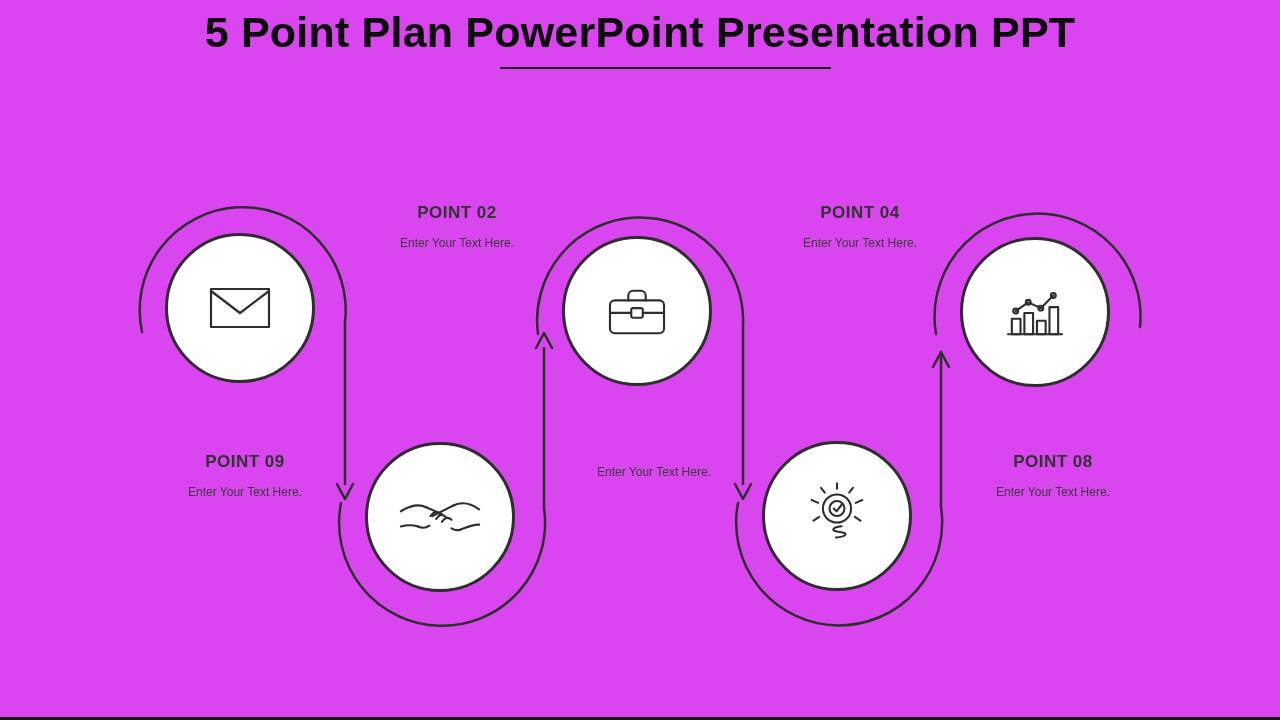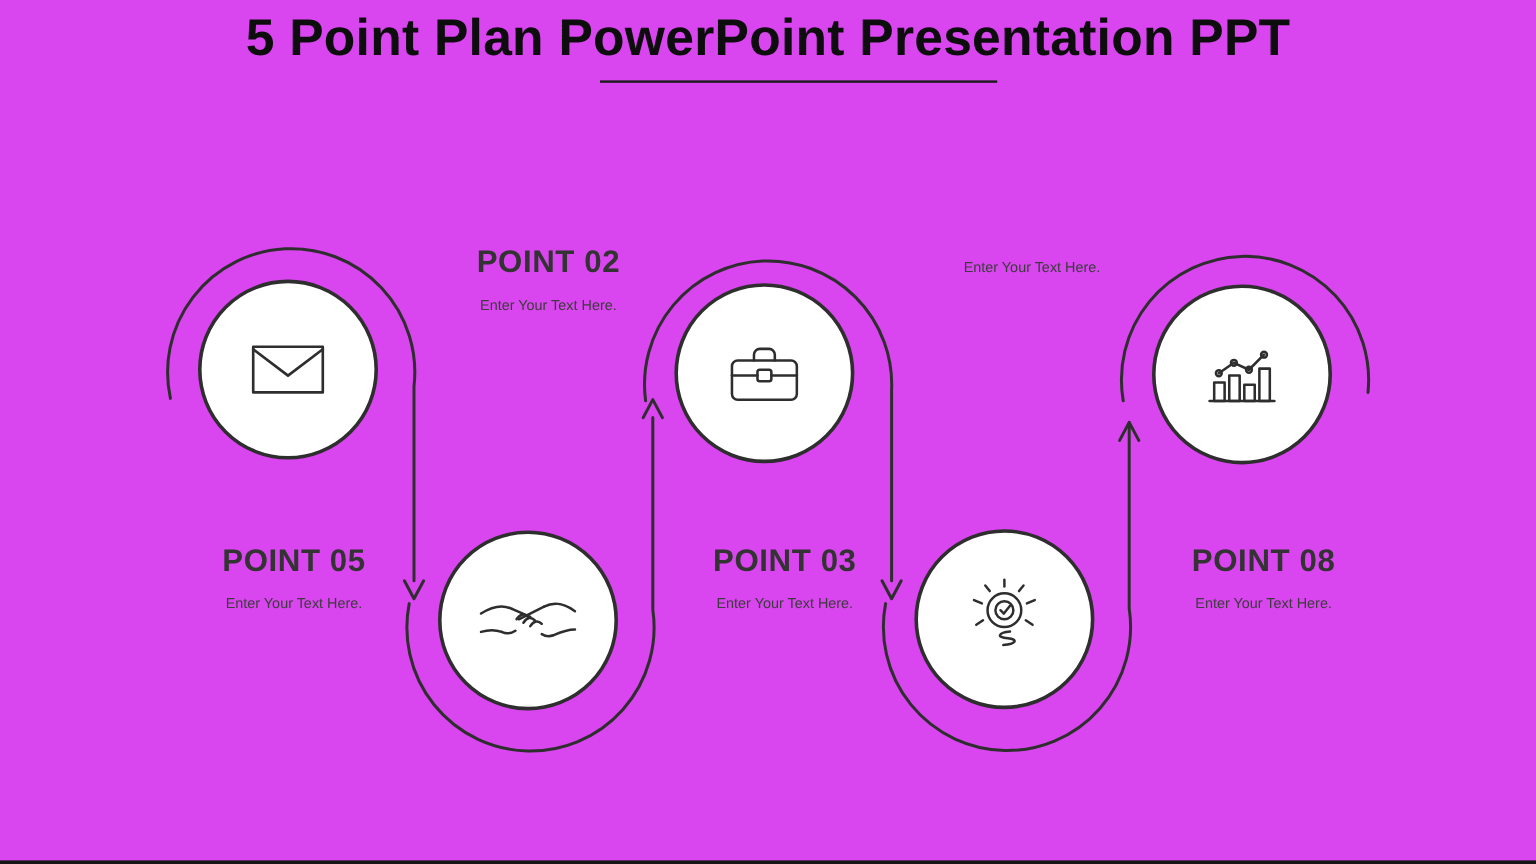--- a/index.html
+++ b/index.html
@@ -39,21 +39,21 @@
   .c4 { left:762px; top:441px; }
   .c5 { left:960px; top:237px; }
 
   .label-block { position:absolute; width:220px; text-align:center; }
   .b1 { left:135px; top:452px; }
   .b2 { left:347px; top:203px; }
   .b3 { left:544px; top:452px; }
   .b4 { left:750px; top:203px; }
   .b5 { left:943px; top:452px; }
 
-  .point-label { font-size:26px; font-weight:bold; color:#333333; letter-spacing:0.5px; }
+  .point-label { font-size:17px; font-weight:bold; color:#333333; letter-spacing:0.5px; }
   .point-sub   { margin-top:13px; font-size:12px; color:#3c3c3c; }
 
   .bottom-bar { position:absolute; bottom:0; left:0; width:100%; height:3px; background:#161616; }
 </style>
 </head>
 <body>
 
 <div class="slide">
 
   <h1 class="slide-title">5 Point Plan PowerPoint Presentation PPT</h1>
@@ -133,35 +133,35 @@
       <rect x="47" y="24" width="9" height="28"></rect>
       <path d="M12 28 L25 19 L38 25 L51 12"></path>
       <circle cx="12" cy="28" r="2.5"></circle>
       <circle cx="25" cy="19" r="2.5"></circle>
       <circle cx="38" cy="25" r="2.5"></circle>
       <circle cx="51" cy="12" r="2.5"></circle>
     </svg>
   </div>
 
   <div class="label-block b1">
-    <div class="point-label">POINT 05</div>
+    <div class="point-label">POINT 09</div>
     <div class="point-sub">Enter Your Text Here.</div>
   </div>
 
   <div class="label-block b2">
     <div class="point-label">POINT 02</div>
     <div class="point-sub">Enter Your Text Here.</div>
   </div>
 
   <div class="label-block b3">
-    <div class="point-label">POINT 03</div>
     <div class="point-sub">Enter Your Text Here.</div>
   </div>
 
   <div class="label-block b4">
+    <div class="point-label">POINT 04</div>
     <div class="point-sub">Enter Your Text Here.</div>
   </div>
 
   <div class="label-block b5">
     <div class="point-label">POINT 08</div>
     <div class="point-sub">Enter Your Text Here.</div>
   </div>
 
   <div class="bottom-bar"></div>
 </div>

